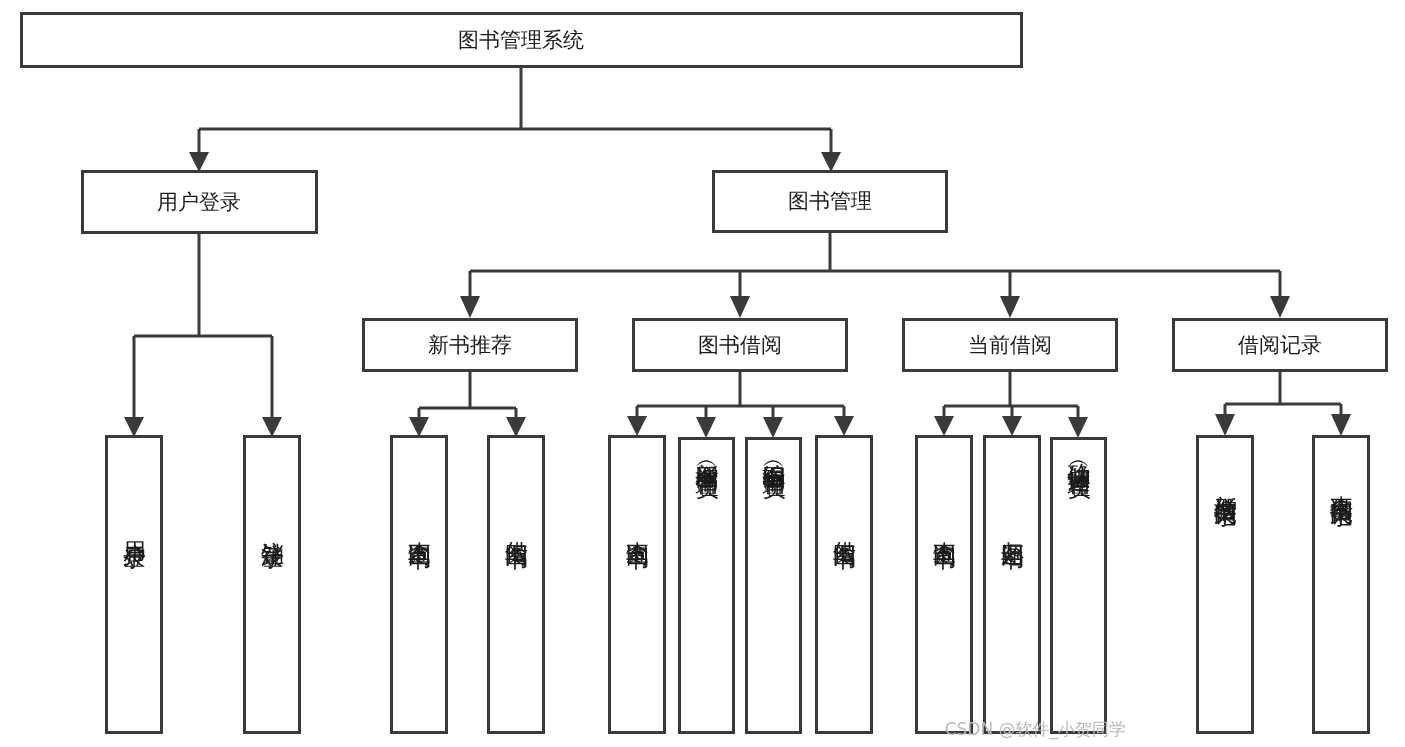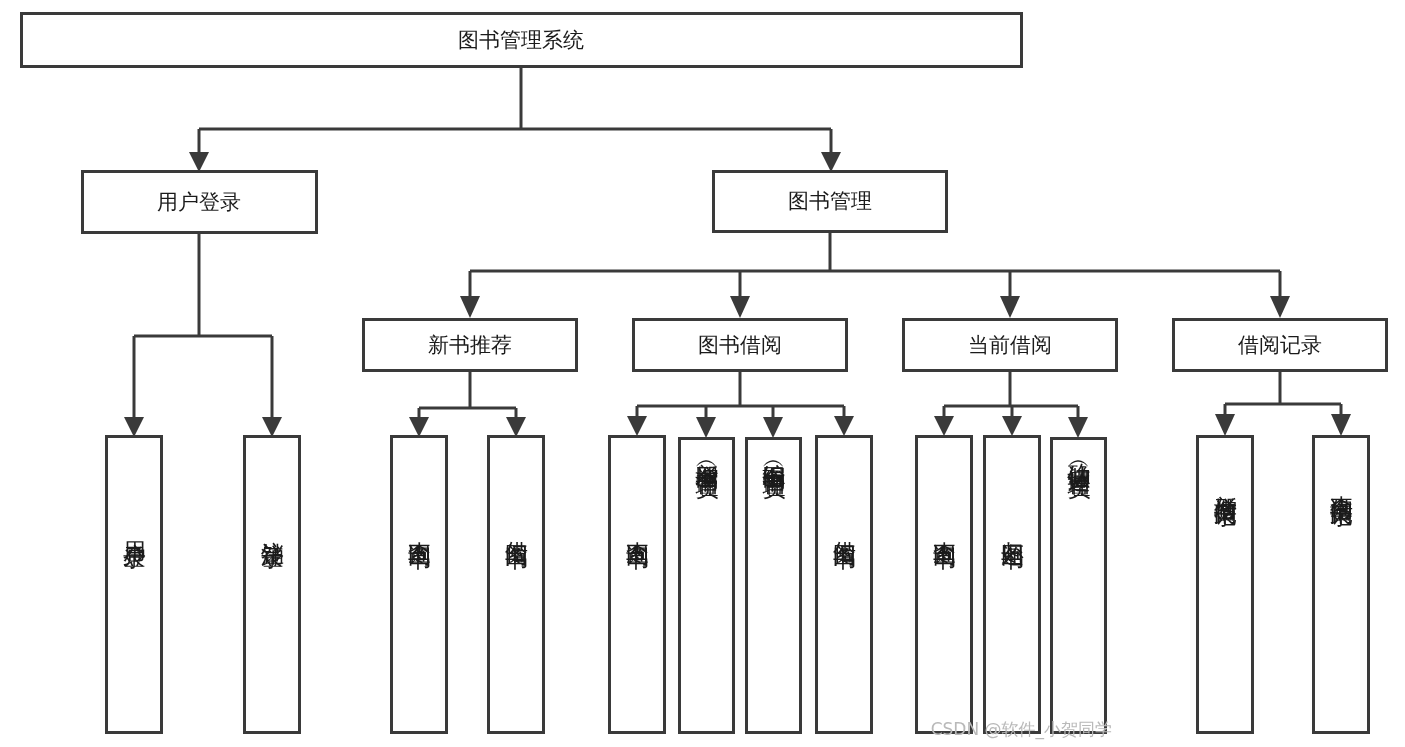--- a/index.html
+++ b/index.html
@@ -60,21 +60,21 @@
     text-orientation: upright;
     font-family: "DejaVu Sans", "Liberation Sans", sans-serif;
     font-size: 23px;
     line-height: 1.12;
     color: #1b1b1b;
     letter-spacing: 2px;
     white-space: nowrap;
   }
   .watermark {
     position: absolute;
-    right: 14px;
+    right: 0;
     bottom: 6px;
     font-family: "DejaVu Sans", "Liberation Sans", sans-serif;
     font-size: 17px;
     color: #b9b9b9;
     white-space: nowrap;
     pointer-events: none;
   }
 </style>
 </head>
 <body>

